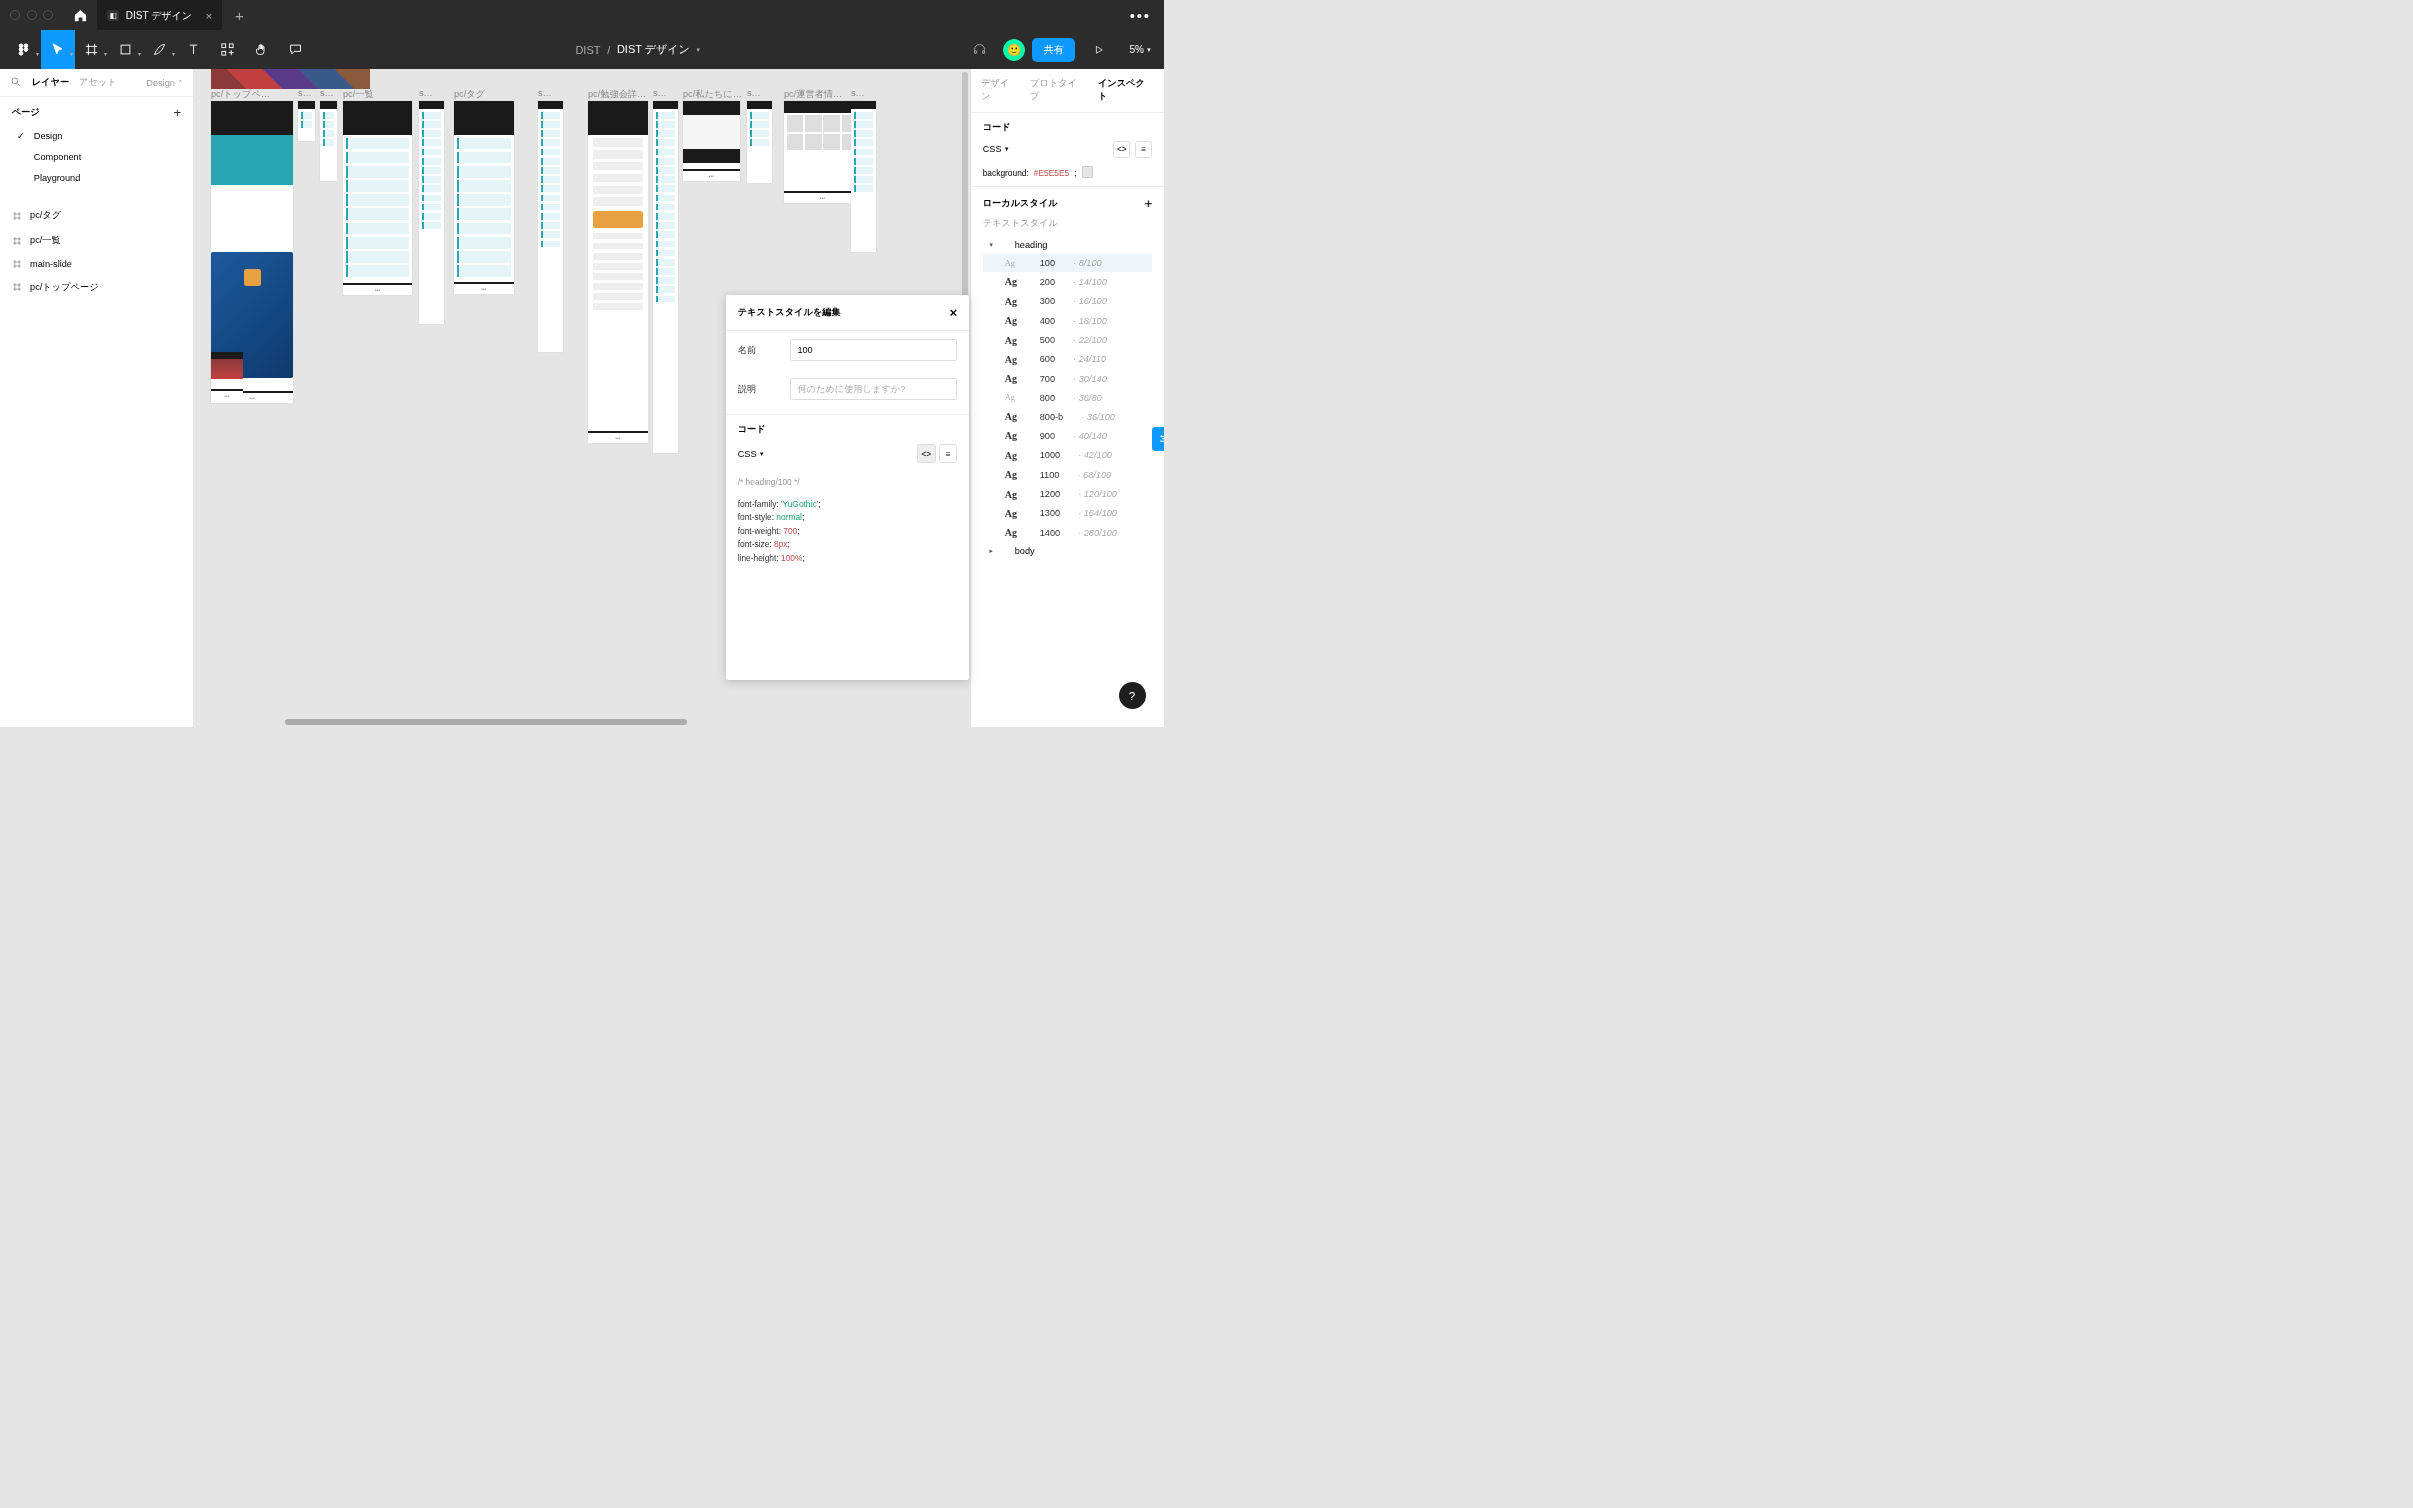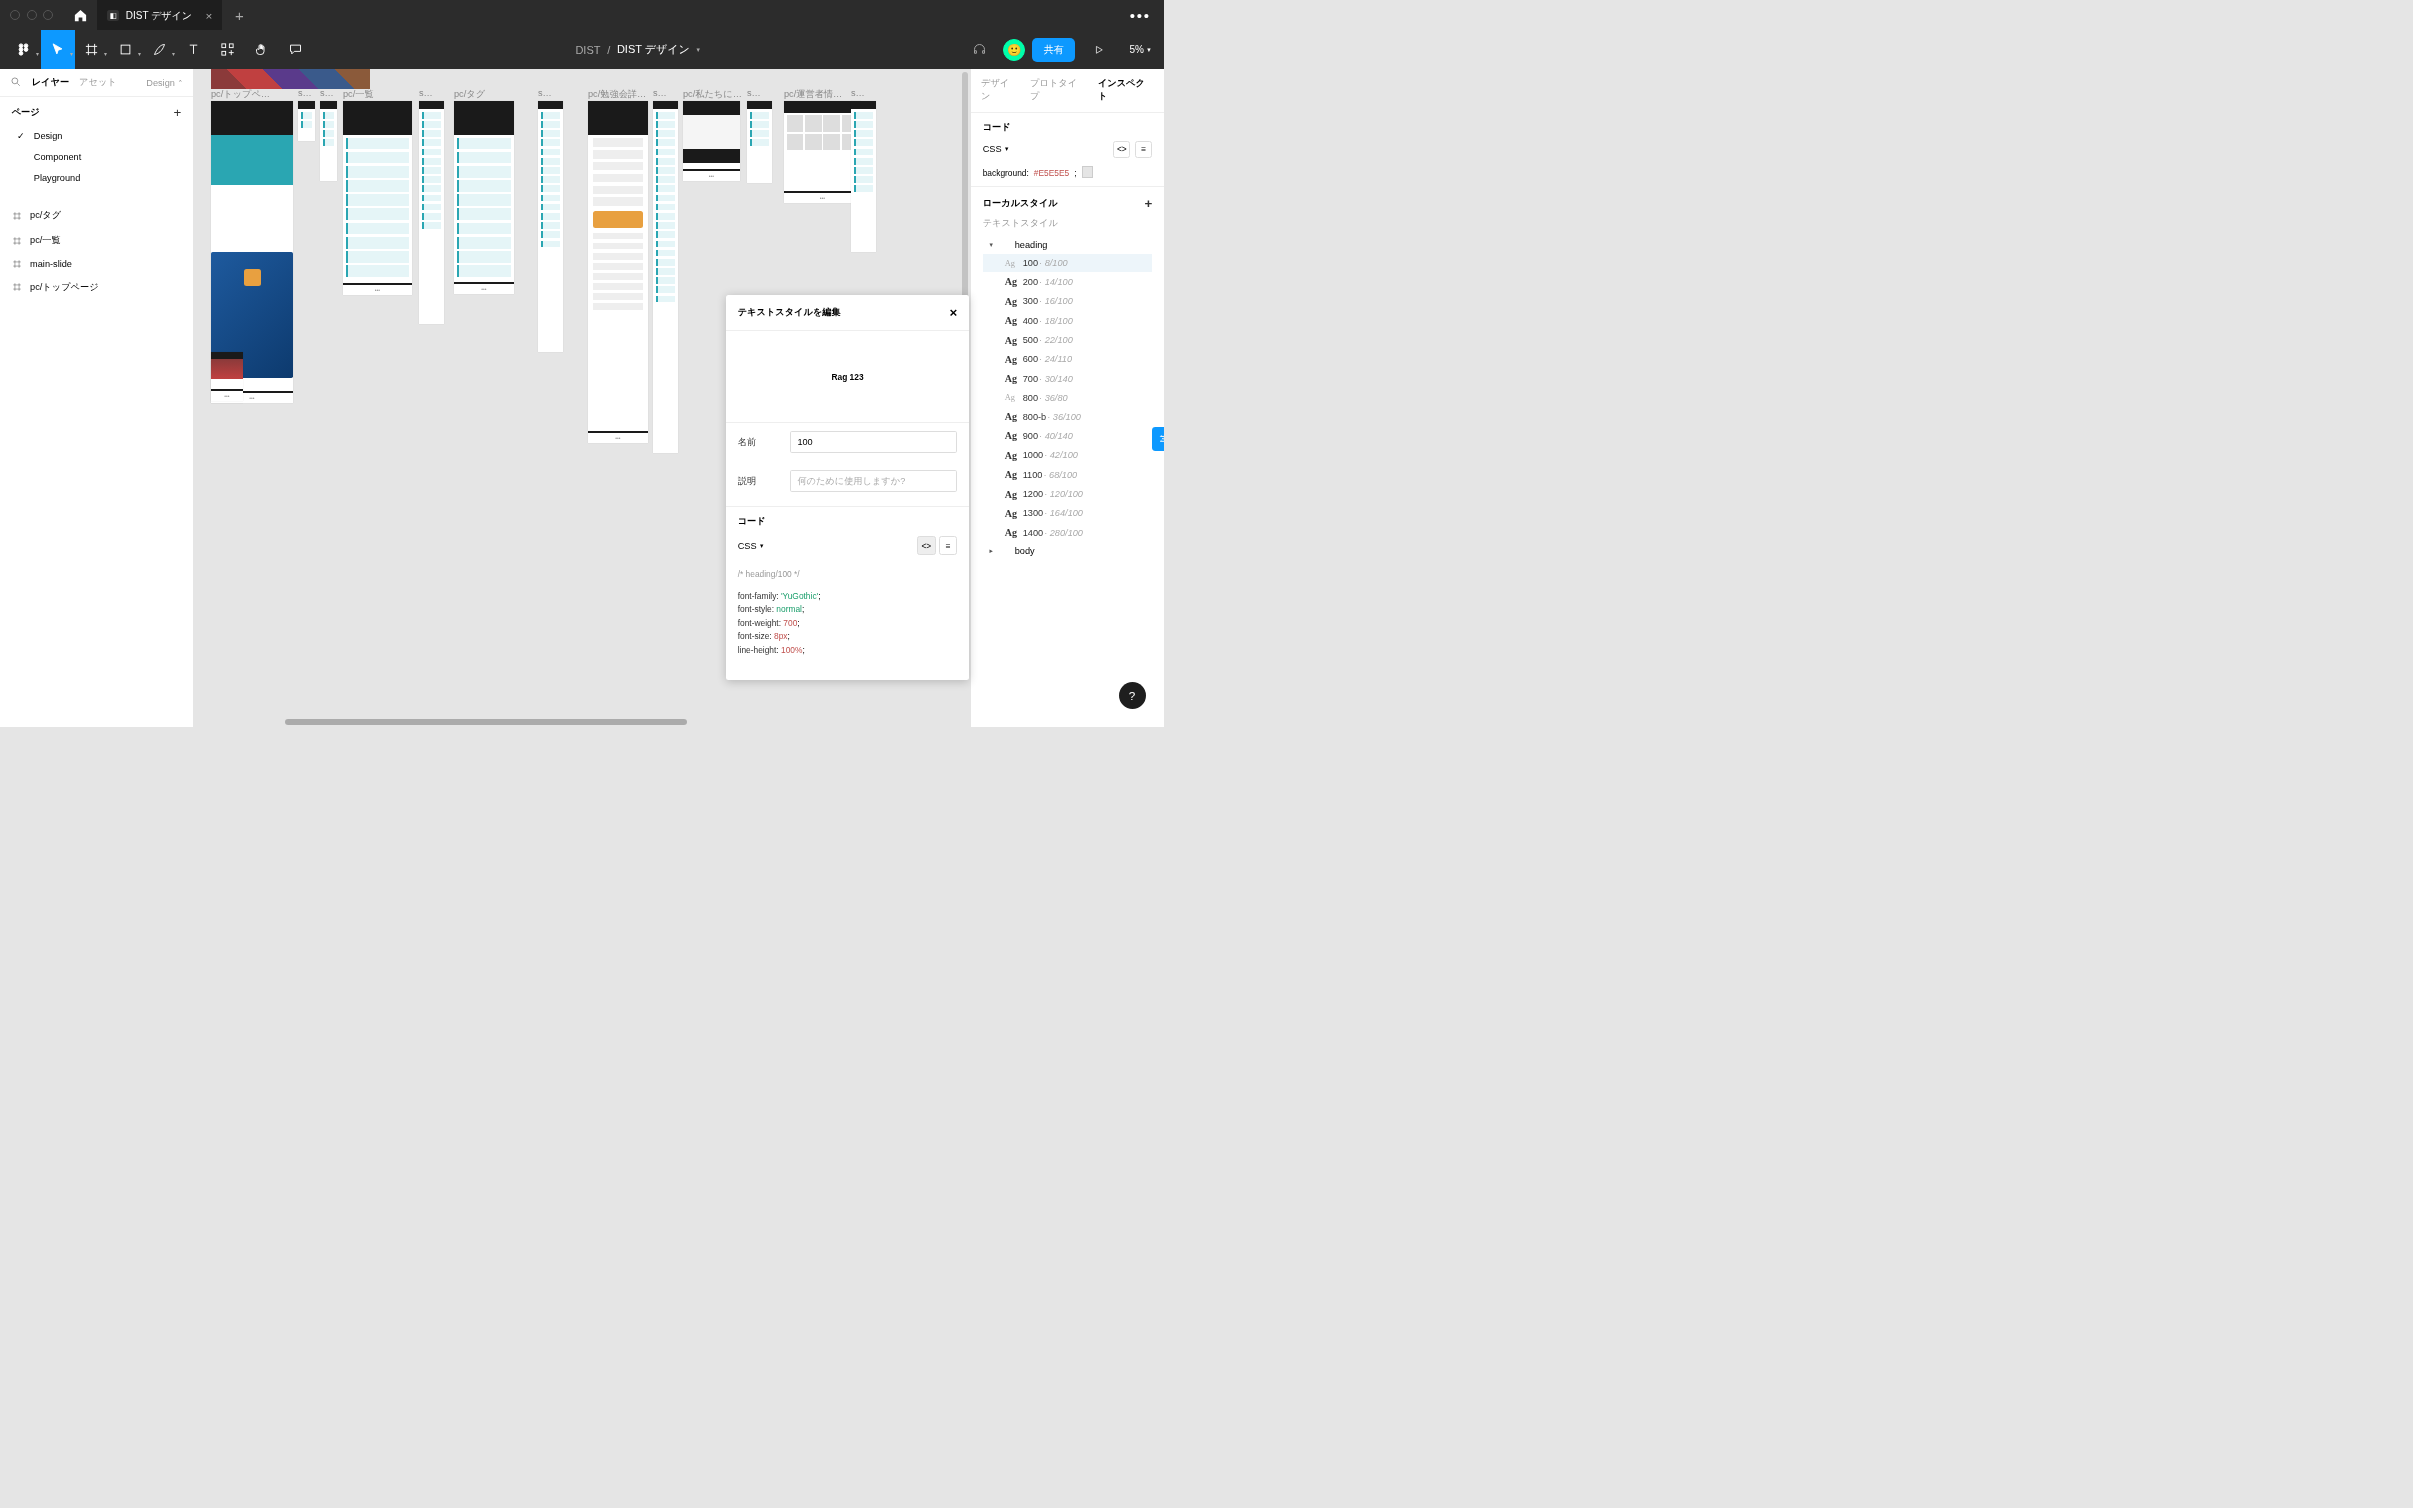--- a/index.html
+++ b/index.html
@@ -81,21 +81,21 @@
 .code-lang { display: flex; align-items: center; gap: 3.4px; margin-bottom: 6.7px; }
 .code-lang .spacer { flex: 1; }
 .code-icons { display: flex; gap: 5px; }
 .code-icons span { width: 17px; height: 17px; border: 0.8px solid #ddd; border-radius: 2.5px; display: flex; align-items: center; justify-content: center; font-size: 8.4px; }
 .code-snippet { font-family: monospace; font-size: 8.4px; display: flex; align-items: flex-end; gap: 5px; }
 .code-snippet .hex { color: #c0504d; }
 .swatch { width: 11.7px; height: 11.7px; border: 0.8px solid #ccc; background: #e5e5e5; }
 .subhdr { color: #999; margin: 6.7px 0; }
 .style-group { display: flex; align-items: center; padding: 3.4px 0 3.4px 6.7px; gap: 22px; }
 .style-group .tri { font-size: 6.7px; color: #555; }
-.style-item { display: flex; align-items: center; padding: 4.2px 0 4.2px 22px; gap: 1px; font-size: 9.2px; }
+.style-item { display: flex; align-items: center; padding: 4.2px 0 4.2px 22px; gap: 18px; font-size: 9.2px; }
 .style-item.selected { background: #edf5fa; }
 .style-item .ag { font-family: serif; font-weight: 700; color: #333; width: 17px; font-size: 10px; }
 .style-item .ag.light { font-weight: 400; color: #aaa; font-size: 8.4px; }
 .style-item .ag.bold { font-weight: 900; }
 .style-item .sz { color: #333; }
 .style-item .lh { color: #aaa; font-style: italic; }
 .filter-btn { position: absolute; top: 240px; right: -11.7px; width: 23.5px; height: 23.5px; background: #0d99ff; border-radius: 3.4px; display: flex; align-items: center; justify-content: center; }
 .filter-btn svg { width: 11.7px; height: 11.7px; stroke: #fff; fill: none; }
 
 
@@ -611,21 +611,20 @@
         </svg>
       </div>
   </div>
 </div>
 
 <div class="modal">
   <div class="modal-hdr">
     <span>テキストスタイルを編集</span>
     <span class="close">×</span>
   </div>
-  <div class="modal-preview">Rag 123</div>
   <div class="modal-row">
     <label>名前</label>
     <input value="100" style="">
   </div>
   <div class="modal-row">
     <label>説明</label>
     <input placeholder="何のために使用しますか?" style="">
   </div>
   <div class="modal-sep"></div>
   <div class="modal-code-hdr">コード</div>

